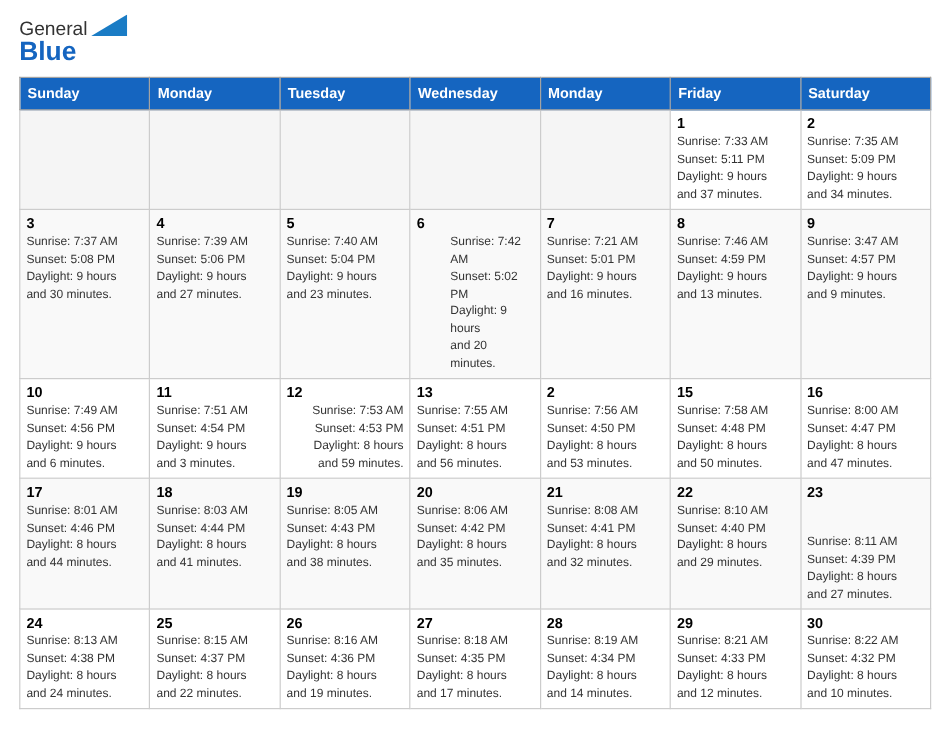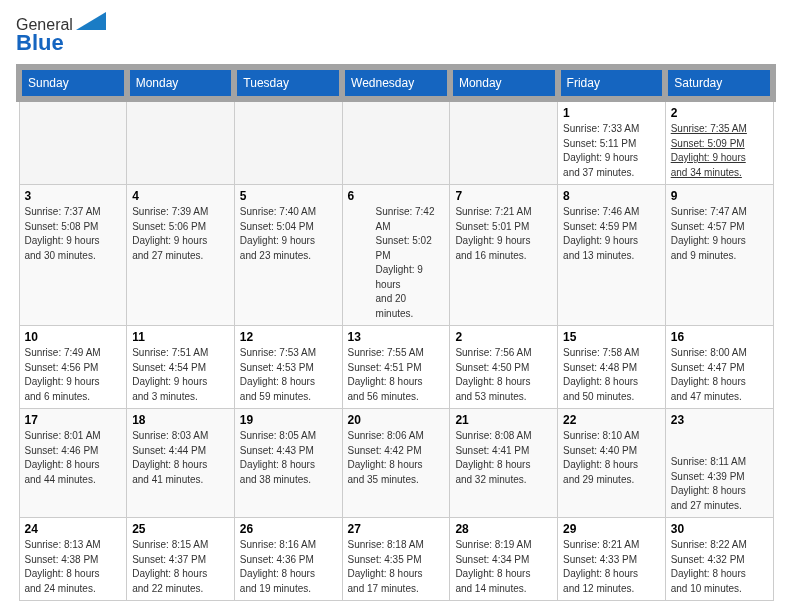--- a/index.html
+++ b/index.html
@@ -41,22 +41,22 @@
       width: 100%;
       border-collapse: collapse;
       font-size: 10.5px;
     }
     .calendar th {
       background: #1565c0;
       color: #fff;
       text-align: left;
       padding: 6px 6px;
       font-size: 12px;
-      font-weight: normal;
-      border: 6px solid #a3a3a3;
+      font-weight: bold;
+      border: 1px solid #a3a3a3;
     }
     .calendar td {
       border: 1px solid #ccc;
       vertical-align: top;
       padding: 4px 5px;
       width: 108px;
       min-height: 80px;
       height: 80px;
     }
     .calendar td.empty {
@@ -117,21 +117,21 @@
         <td class="empty"></td>
         <td>
           <span class="day-num">1</span>
           <div class="day-info" style="white-space: pre-line;">Sunrise: 7:33 AM
 Sunset: 5:11 PM
 Daylight: 9 hours
 and 37 minutes.</div>
         </td>
         <td>
           <span class="day-num">2</span>
-          <div class="day-info" style="white-space: pre-line; text-decoration: underline;">Sunrise: 7:35 AM
+          <div class="day-info" style="white-space: pre-line;">Sunrise: 7:35 AM
 Sunset: 5:09 PM
 Daylight: 9 hours
 and 34 minutes.</div>
         </td>
       </tr>
       <tr class="row-alt">
         <td>
           <span class="day-num">3</span>
           <div class="day-info" style="white-space: pre-line;">Sunrise: 7:37 AM
 Sunset: 5:08 PM
@@ -168,21 +168,21 @@
         </td>
         <td>
           <span class="day-num">8</span>
           <div class="day-info" style="white-space: pre-line;">Sunrise: 7:46 AM
 Sunset: 4:59 PM
 Daylight: 9 hours
 and 13 minutes.</div>
         </td>
         <td>
           <span class="day-num">9</span>
-          <div class="day-info" style="white-space: pre-line;">Sunrise: 7:47 AM
+          <div class="day-info" style="white-space: pre-line;">Sunrise: 3:47 AM
 Sunset: 4:57 PM
 Daylight: 9 hours
 and 9 minutes.</div>
         </td>
       </tr>
       <tr>
         <td>
           <span class="day-num">10</span>
           <div class="day-info" style="white-space: pre-line;">Sunrise: 7:49 AM
 Sunset: 4:56 PM
@@ -191,21 +191,21 @@
         </td>
         <td>
           <span class="day-num">11</span>
           <div class="day-info" style="white-space: pre-line;">Sunrise: 7:51 AM
 Sunset: 4:54 PM
 Daylight: 9 hours
 and 3 minutes.</div>
         </td>
         <td>
           <span class="day-num">12</span>
-          <div class="day-info" style="white-space: pre-line;">Sunrise: 7:53 AM
+          <div class="day-info" style="white-space: pre-line; text-align: right;">Sunrise: 7:53 AM
 Sunset: 4:53 PM
 Daylight: 8 hours
 and 59 minutes.</div>
         </td>
         <td>
           <span class="day-num">13</span>
           <div class="day-info" style="white-space: pre-line;">Sunrise: 7:55 AM
 Sunset: 4:51 PM
 Daylight: 8 hours
 and 56 minutes.</div>

